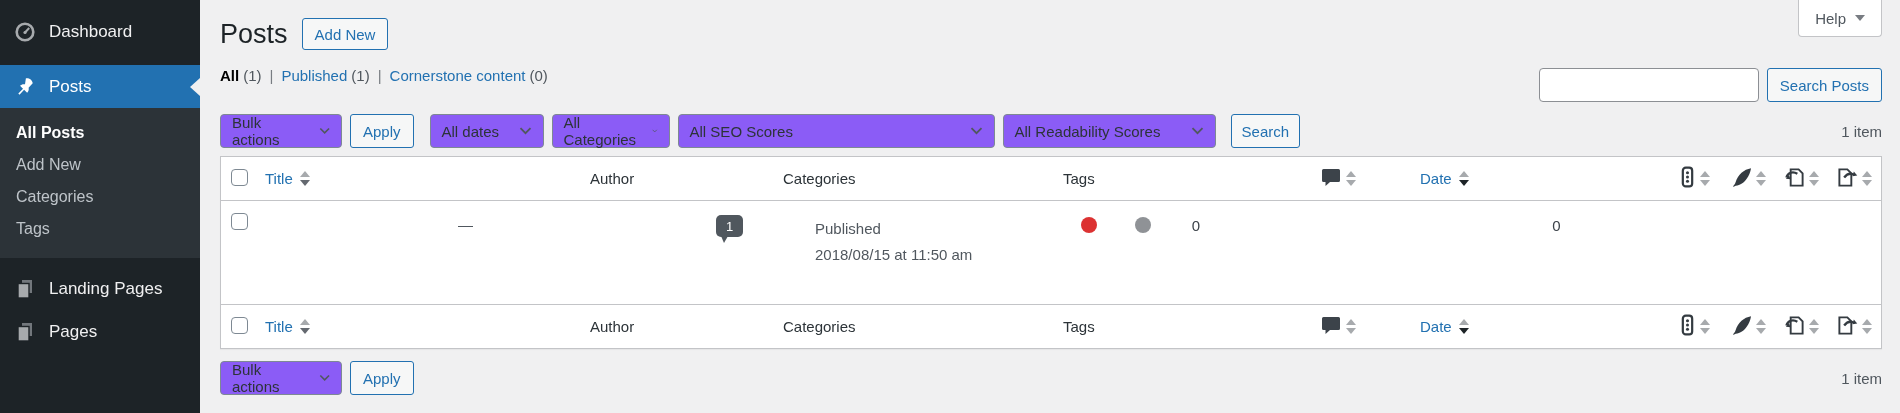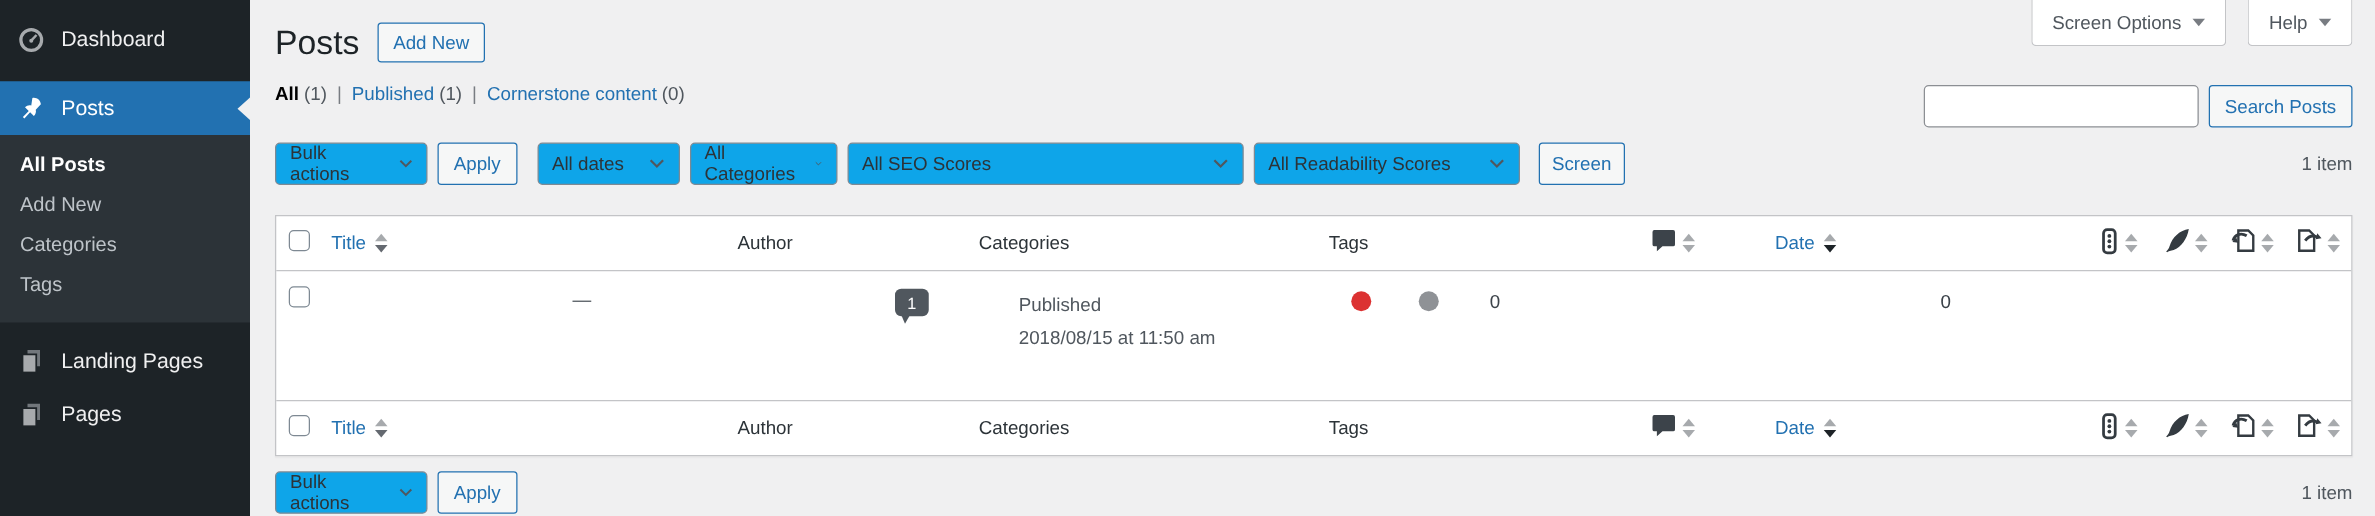--- a/index.html
+++ b/index.html
@@ -36,28 +36,28 @@
   .title-row { display:flex; align-items:center; gap:14px; padding-top:17px; }
   h1 { font-size:27px; font-weight:400; color:#1d2327; line-height:34px; }
 
   .views { margin-top:16px; display:flex; align-items:center; gap:8px; }
   .views .vlink { color:#2271b1; cursor:pointer; }
   .views .vcurrent { color:#000; font-weight:bold; cursor:pointer; }
   .views .count { color:#50575e; font-weight:normal; margin-left:4px; }
   .views .sep { color:#787c82; }
 
   .toolbar { margin-top:30px; display:flex; align-items:center; gap:8px; }
-  .select { height:34px; background:#0ea5e9; border:1px solid #7e8993; border-radius:4px; display:inline-flex; align-items:center;
+  .select { height:34px; background:#8b5cf6; border:1px solid #7e8993; border-radius:4px; display:inline-flex; align-items:center;
       justify-content:space-between; padding:0 11px; gap:16px; color:#2c3338; cursor:pointer; flex-shrink:0; }
   .w-bulk{width:122px}.w-dates{width:114px}.w-cats{width:118px}.w-seo{width:317px}.w-read{width:213px}
   .spacer{flex:1}
   .item-count{color:#50575e; white-space:nowrap;}
 
   
-  .table { margin-top:24px; background:#fff; border:1px solid #c3c4c7; box-shadow:0 1px 1px rgba(0,0,0,.04); }
+  .table { margin-top:8px; background:#fff; border:1px solid #c3c4c7; box-shadow:0 1px 1px rgba(0,0,0,.04); }
   .trow { display:flex; }
   .thead,.tfoot { height:44px; align-items:center; }
   .thead { border-bottom:1px solid #c3c4c7; }
   .tfoot { border-top:1px solid #c3c4c7; }
   .tbody-row { height:103px; align-items:flex-start; }
   .c-cb{width:44px;padding-left:10px;}
   .c-title{width:325px;}
   .c-author{width:193px;}
   .c-cat{width:280px;}
   .c-tags{width:250px;}
@@ -149,24 +149,20 @@
           </svg>
       </span>
       <span>Pages</span>
     </div>
   </aside>
 
   <main class="content">
 
     <div class="tabs">
       <div class="tab">
-        <span>Screen Options</span>
-        <span class="tri-down"></span>
-      </div>
-      <div class="tab">
         <span>Help</span>
         <span class="tri-down"></span>
       </div>
     </div>
 
     <div class="search-row">
       <input class="search-input" type="text" value="" style="">
       <button class="btn">Search Posts</button>
     </div>
 
@@ -214,21 +210,21 @@
         <svg width="13" height="8" viewBox="0 0 13 8">
             <path d="M1.5 1.2L6.5 6.2L11.5 1.2" fill="none" stroke="#50575e" stroke-width="1.8"></path>
           </svg>
       </div>
       <div class="select w-read">
         <span>All Readability Scores</span>
         <svg width="13" height="8" viewBox="0 0 13 8">
             <path d="M1.5 1.2L6.5 6.2L11.5 1.2" fill="none" stroke="#50575e" stroke-width="1.8"></path>
           </svg>
       </div>
-      <button class="btn" style="margin-left:7px;padding:0 10px">Screen</button>
+      <button class="btn" style="margin-left:7px;padding:0 10px">Search</button>
       <span class="spacer"></span>
       <span class="item-count">1 item</span>
     </div>
 
     <div class="table">
 
       <div class="trow thead">
         <div class="c-cb"><span class="checkbox"></span></div>
         <div class="c-title">
           <span class="hlink">

